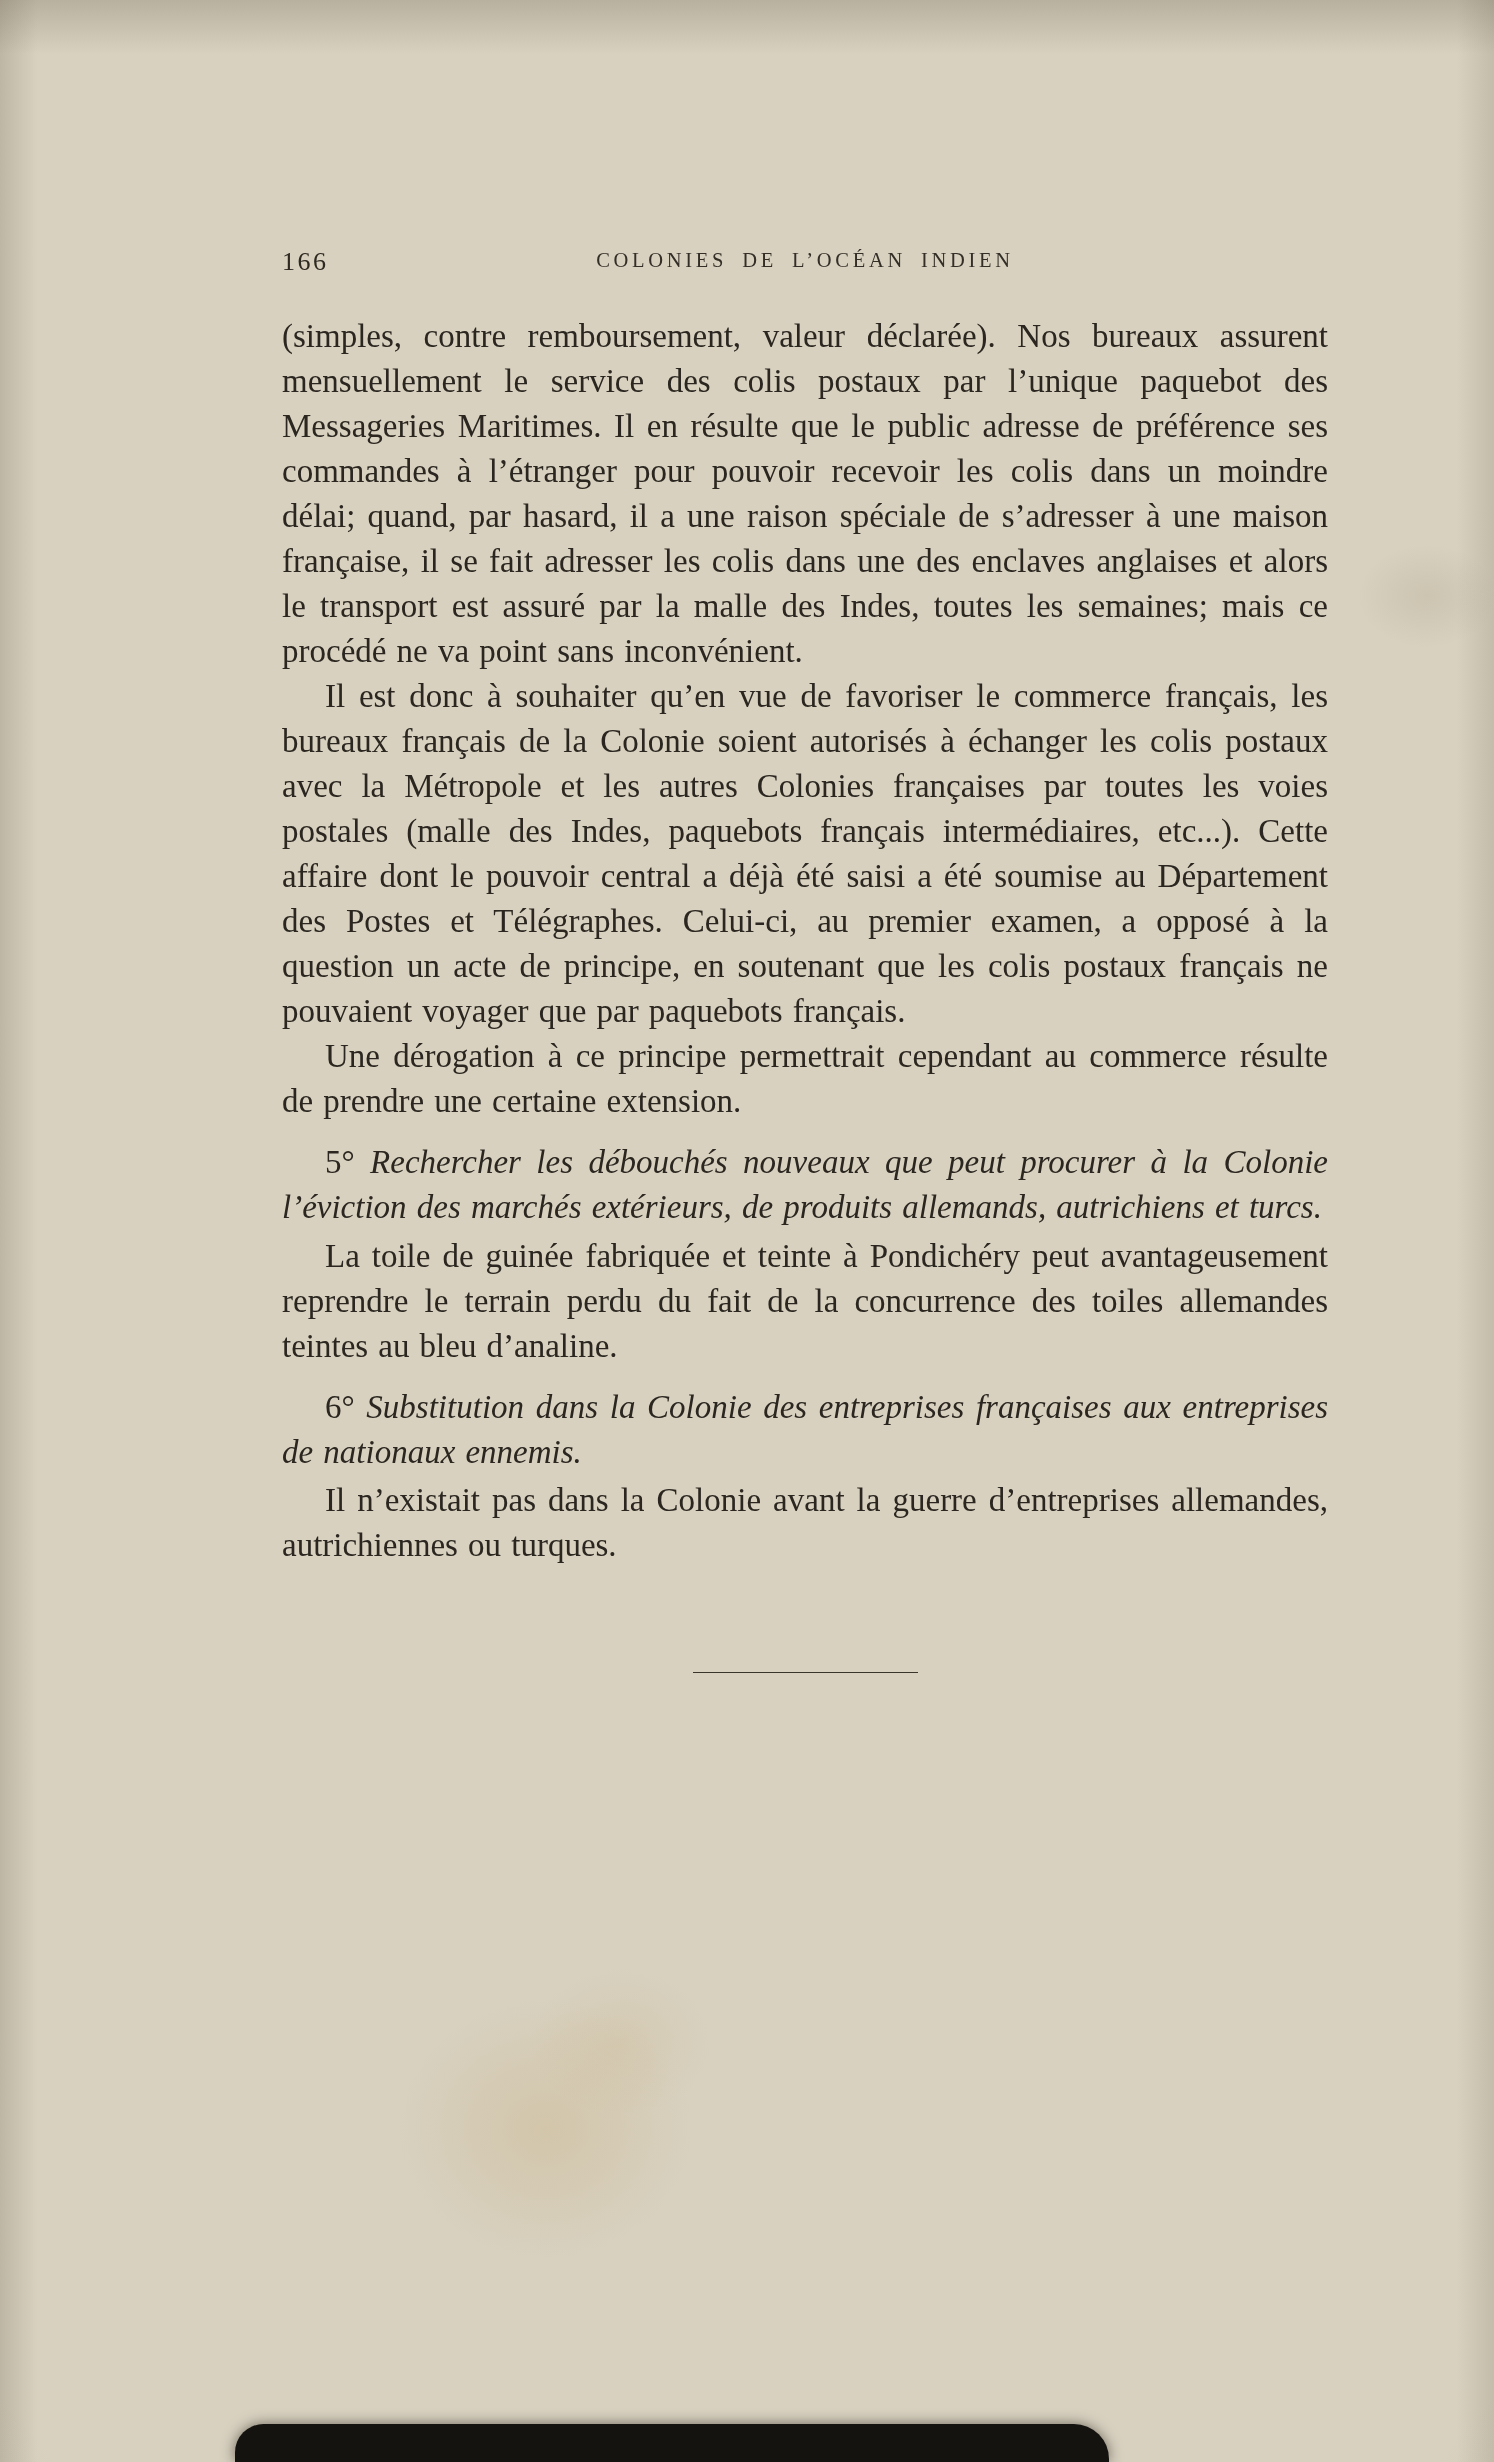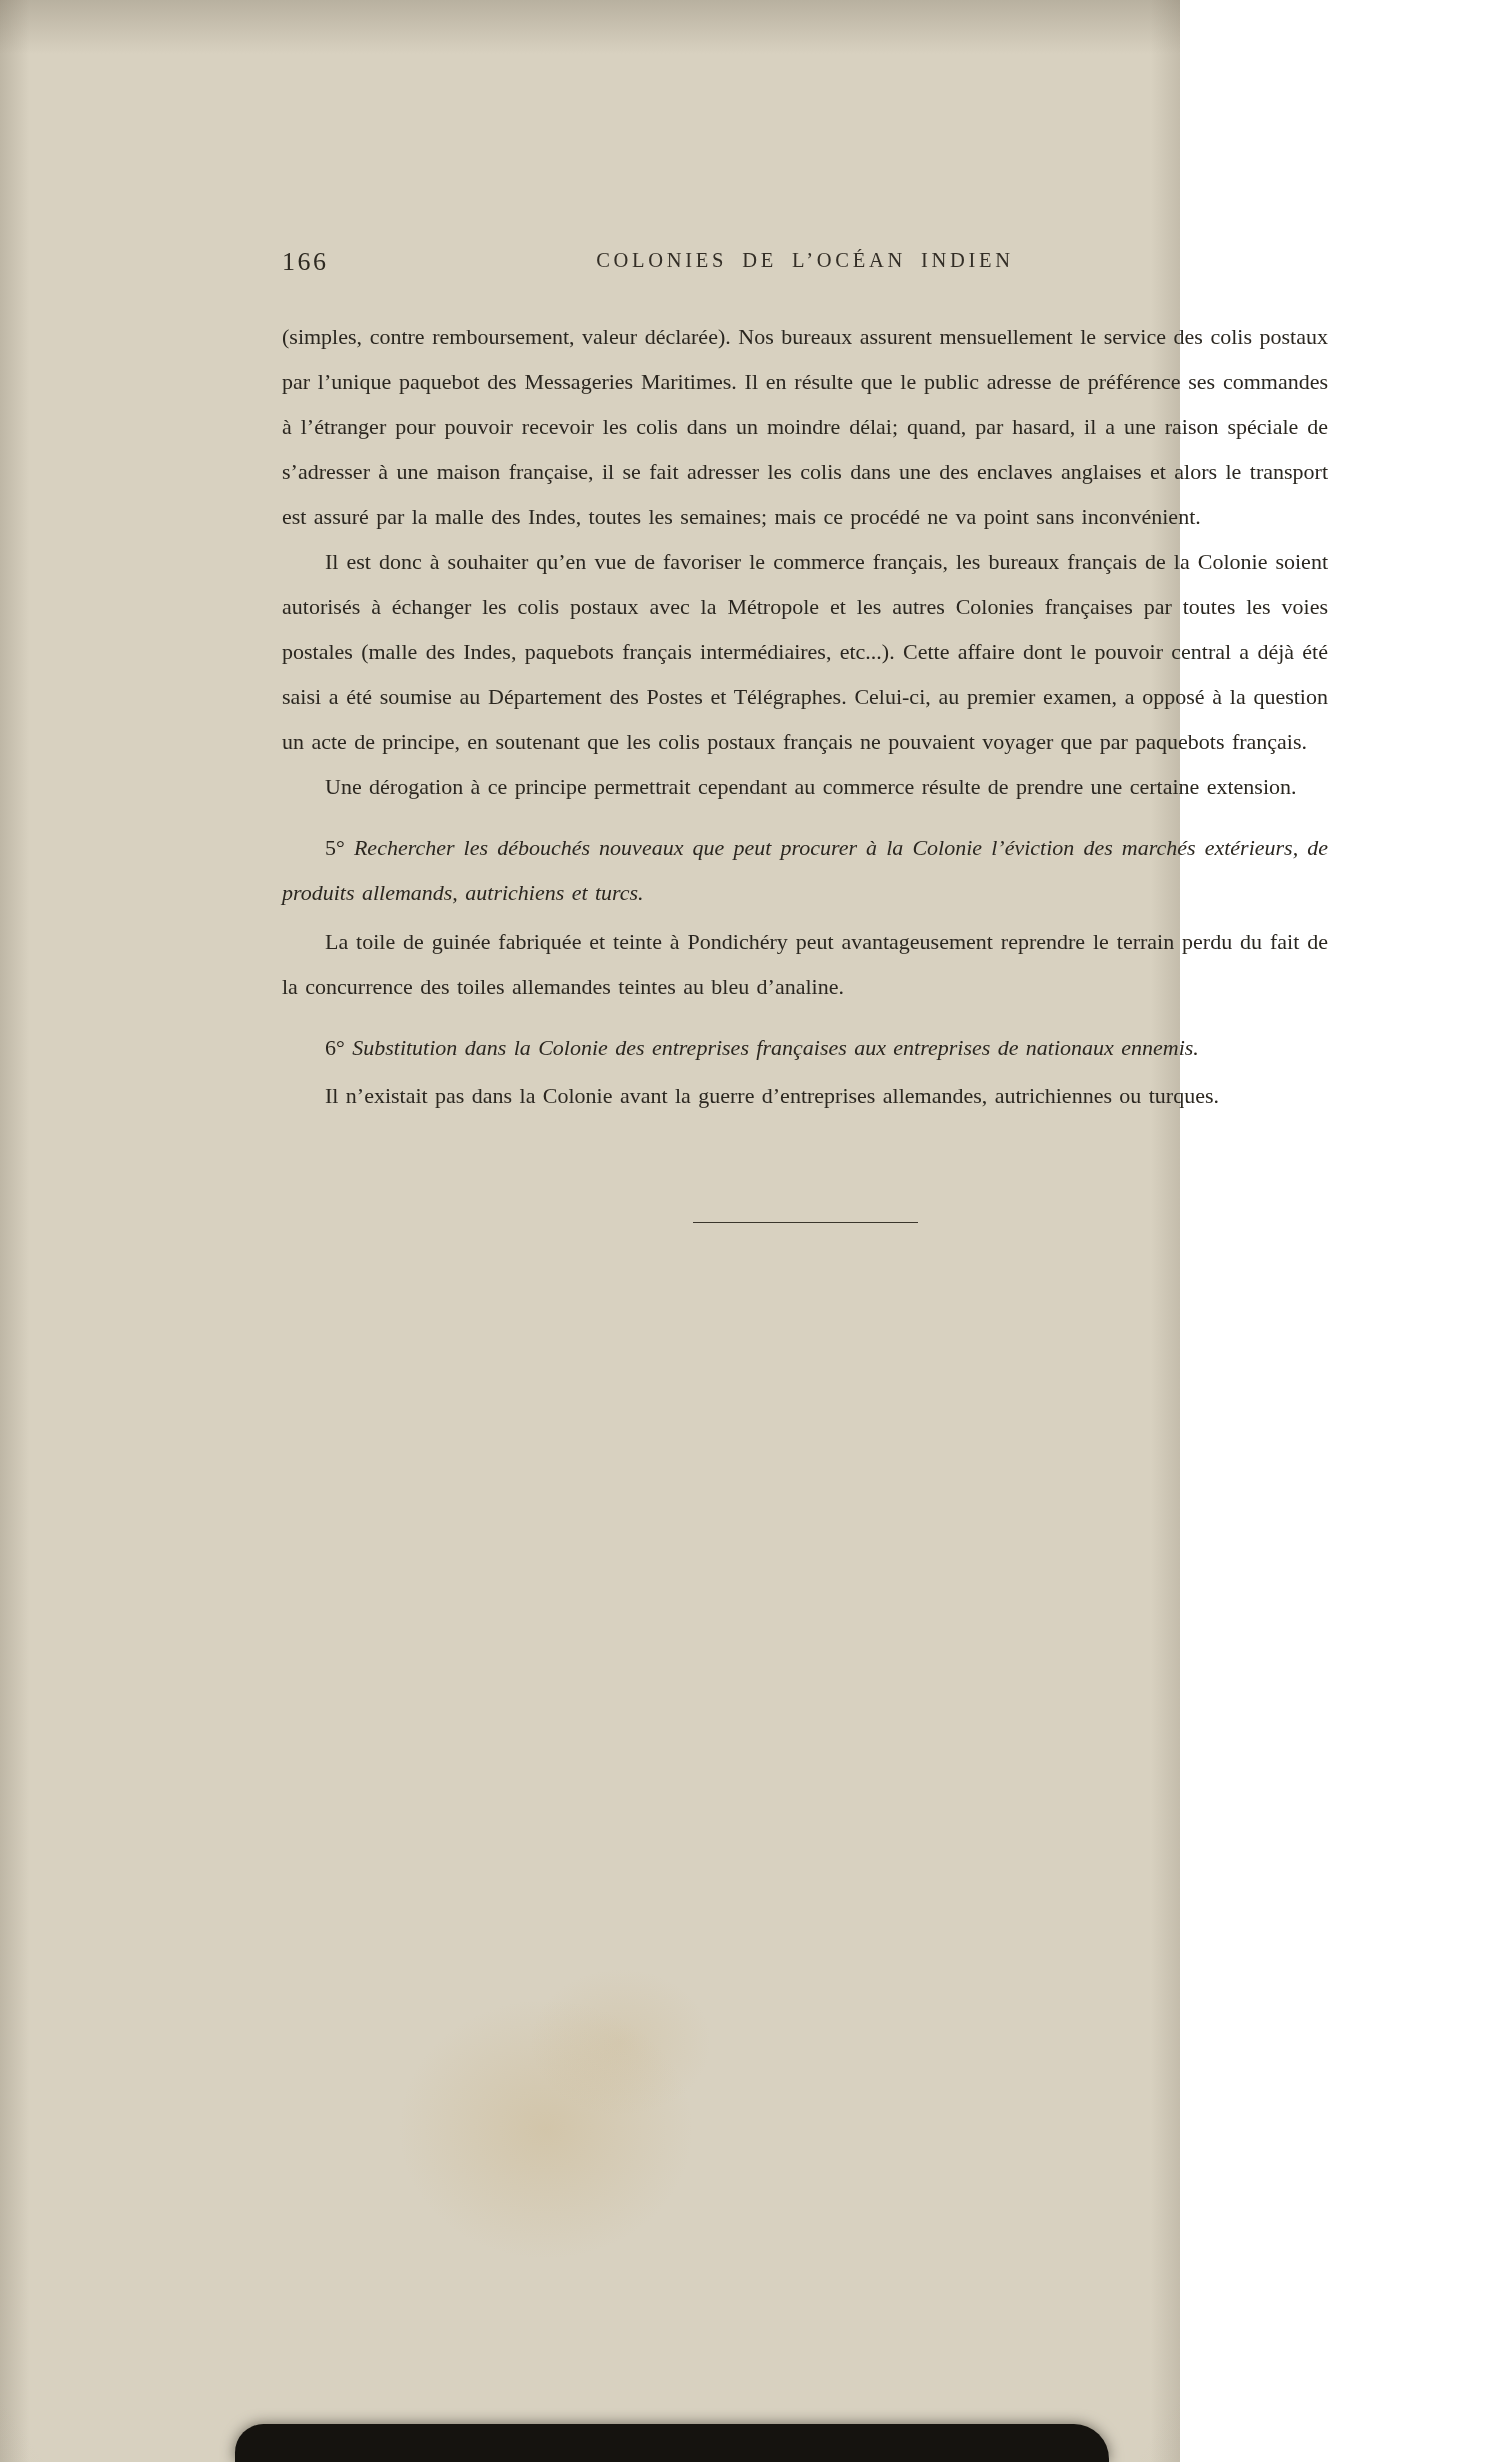--- a/index.html
+++ b/index.html
@@ -4,21 +4,21 @@
 <style>
   html, body { margin: 0; padding: 0; }
   body {
     width: 1494px;
     height: 2462px;
     font-family: "Liberation Serif", "DejaVu Serif", serif;
     overflow: hidden;
   }
   .page {
     position: relative;
-    width: 1180px;
+    width: 1494px;
     height: 2462px;
     background-color: #d8d1c0;
     background-image:
       radial-gradient(ellipse 211px 186px at 546px 2129px, rgba(186,150,82,0.20), transparent 70%),
       radial-gradient(ellipse 130px 105px at 621px 2042px, rgba(186,150,82,0.13), transparent 70%),
       radial-gradient(ellipse 99px 74px at 1427px 596px, rgba(120,100,70,0.12), transparent 70%),
       radial-gradient(ellipse 140% 130% at 50% 42%, rgba(0,0,0,0) 55%, rgba(92,82,60,0.20) 100%),
       linear-gradient(180deg, rgba(72,62,45,0.22), rgba(72,62,45,0) 2.2%),
       linear-gradient(90deg, rgba(72,62,45,0.18), rgba(72,62,45,0) 2.5%),
       linear-gradient(270deg, rgba(72,62,45,0.14), rgba(72,62,45,0) 2.5%);
@@ -48,21 +48,21 @@
     left: 0;
     right: 0;
     top: 2px;
     text-align: center;
     font-size: 20.5px;
     letter-spacing: 3.7px;
     word-spacing: 6.2px;
     color: #332e26;
   }
   .text-block {
-    font-size: 22px;
+    font-size: 33px;
     line-height: 45px;
     text-align: justify;
     word-spacing: 1.9px;
   }
   .text-block p {
     margin: 0;
     text-indent: 43px;
   }
   .text-block p.no-indent { text-indent: 0; }
   .text-block p.section-heading {

